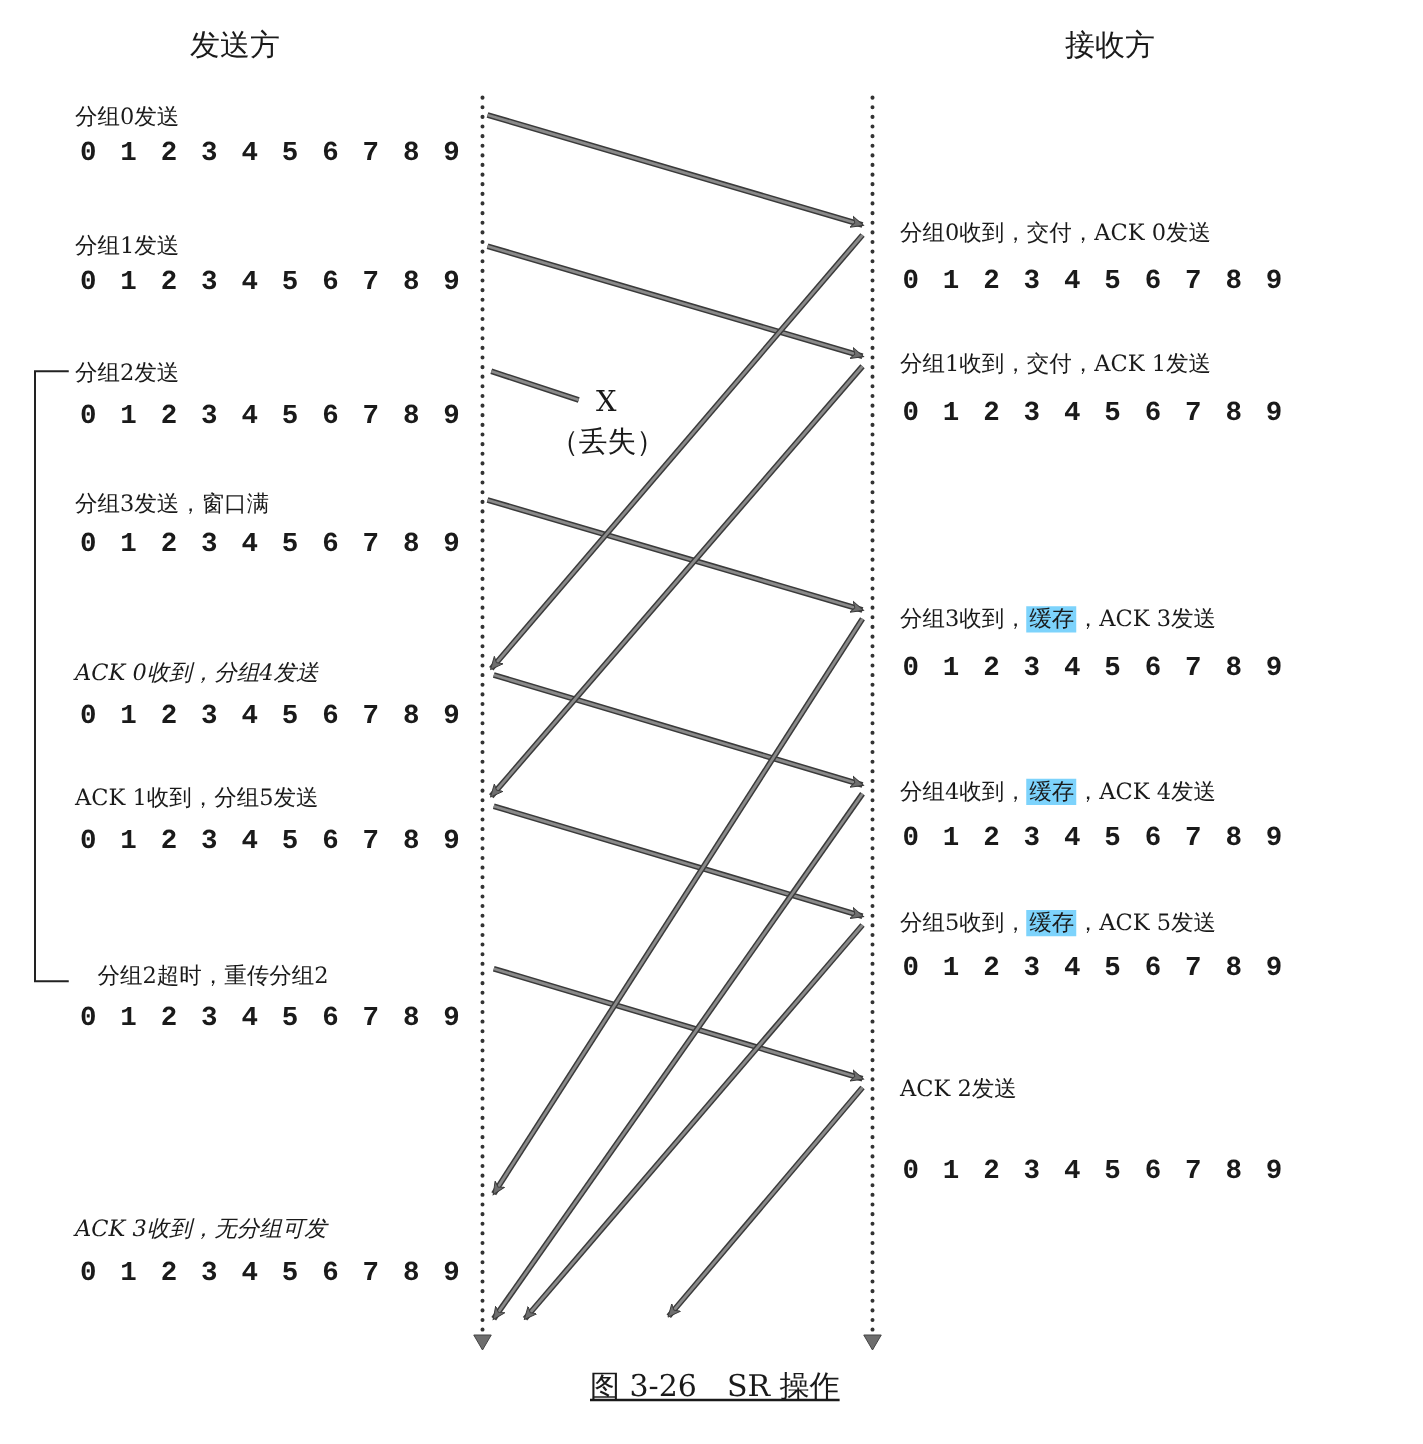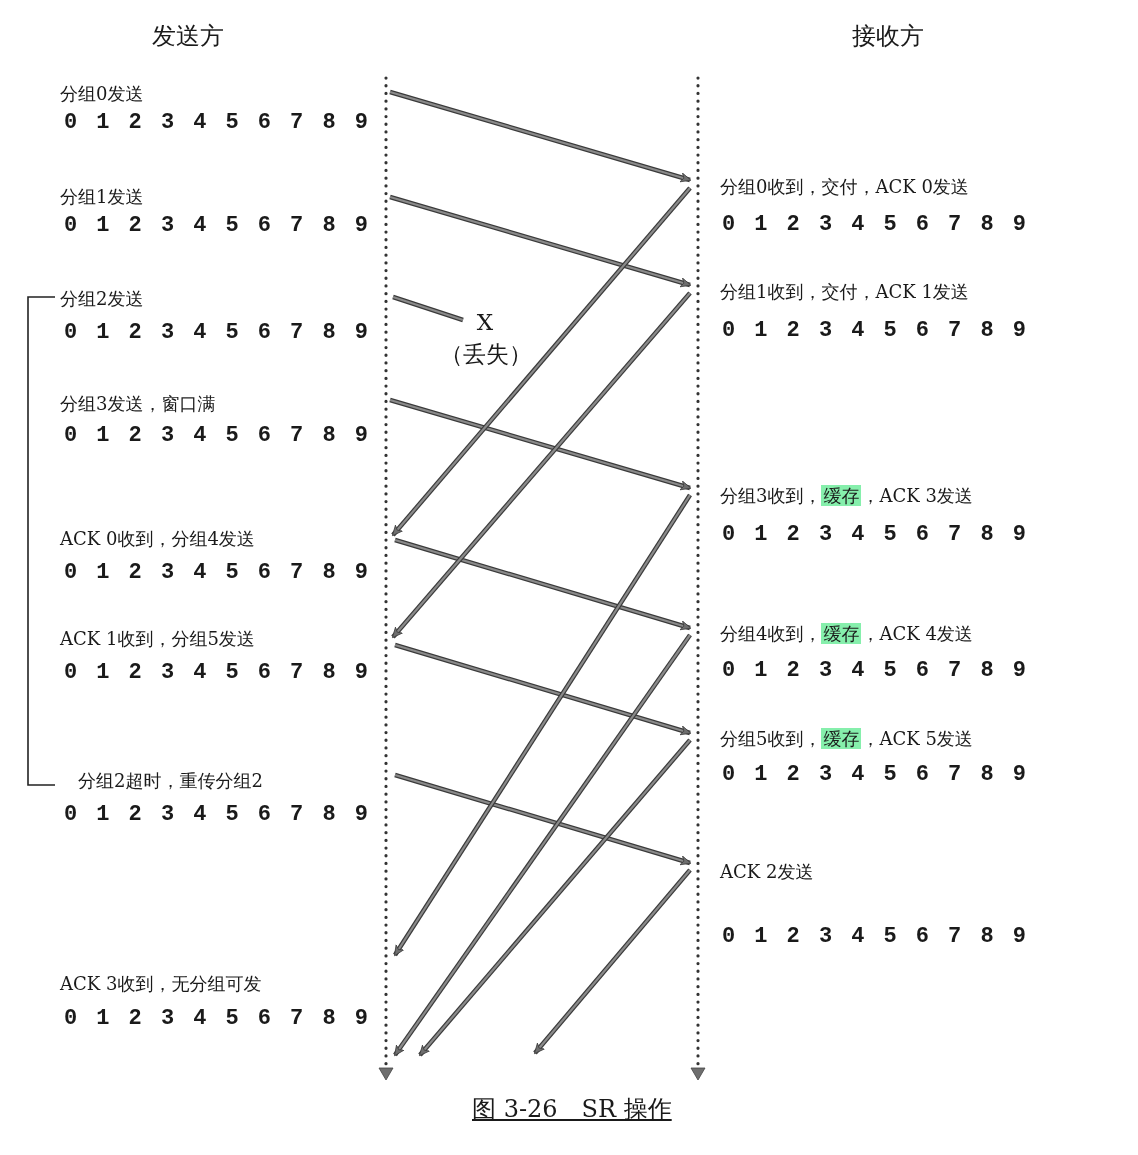--- a/index.html
+++ b/index.html
@@ -4,21 +4,21 @@
 <style>
   html, body { margin: 0; padding: 0; background: #ffffff; }
   body { width: 1138px; height: 1155px; position: relative; overflow: hidden;
          font-family: "DejaVu Serif", "Liberation Serif", serif; color: #1a1a1a; }
   .abs { position: absolute; white-space: nowrap; }
   .heading { font-size: 24px; font-family: "DejaVu Sans", sans-serif; }
   .label { font-size: 18px; line-height: 28px; }
   .seq { font-family: "Liberation Mono", "DejaVu Sans Mono", monospace; font-size: 22px; line-height: 26px; letter-spacing: 0; font-weight: bold; }
   .seq span { display: inline-block; width: 32.3px; text-align: left; position: relative; }
   .seq span.win::before { content: ""; position: absolute; left: -6px; right: 2px; top: 0; bottom: -2px; background: #e6e6e6; z-index: -1; border-radius: 3px; }
-  .hl { background: #86efac; padding: 0 2px; }
+  .hl { background: #7dd3fc; padding: 0 2px; }
   svg.lines { position: absolute; left: 0; top: 0; }
   .caption { font-size: 24px; }
   .lost { font-size: 23px; text-align: center; line-height: 32px; }
 </style>
 </head>
 <body>
 
 <div class="abs heading" style="left:152px; top:20px;">发送方</div>
 <div class="abs heading" style="left:852px; top:20px;">接收方</div>
 
@@ -94,27 +94,27 @@
 
 <div id="sender-events">
     <div class="abs label" style="left: 60px; top: 80px;">分组0发送</div>
     <div class="abs seq" style="left: 64px; top: 110px;"><span class="win">0</span><span class="win">1</span><span class="win">2</span><span class="win">3</span><span>4</span><span>5</span><span>6</span><span>7</span><span>8</span><span>9</span></div>
     <div class="abs label" style="left: 60px; top: 183px;">分组1发送</div>
     <div class="abs seq" style="left: 64px; top: 213px;"><span class="win">0</span><span class="win">1</span><span class="win">2</span><span class="win">3</span><span>4</span><span>5</span><span>6</span><span>7</span><span>8</span><span>9</span></div>
     <div class="abs label" style="left: 60px; top: 285px;">分组2发送</div>
     <div class="abs seq" style="left: 64px; top: 320px;"><span class="win">0</span><span class="win">1</span><span class="win">2</span><span class="win">3</span><span>4</span><span>5</span><span>6</span><span>7</span><span>8</span><span>9</span></div>
     <div class="abs label" style="left: 60px; top: 390px;">分组3发送，窗口满</div>
     <div class="abs seq" style="left: 64px; top: 423px;"><span class="win">0</span><span class="win">1</span><span class="win">2</span><span class="win">3</span><span>4</span><span>5</span><span>6</span><span>7</span><span>8</span><span>9</span></div>
-    <div class="abs label" style="left: 60px; top: 525px;">ACK 0收到，分组4发送</div>
+    <div class="abs label" style="left: 60px; top: 525px; font-style: italic;">ACK 0收到，分组4发送</div>
     <div class="abs seq" style="left: 64px; top: 560px;"><span>0</span><span class="win">1</span><span class="win">2</span><span class="win">3</span><span class="win">4</span><span>5</span><span>6</span><span>7</span><span>8</span><span>9</span></div>
     <div class="abs label" style="left: 60px; top: 625px;">ACK 1收到，分组5发送</div>
     <div class="abs seq" style="left: 64px; top: 660px;"><span>0</span><span>1</span><span class="win">2</span><span class="win">3</span><span class="win">4</span><span class="win">5</span><span>6</span><span>7</span><span>8</span><span>9</span></div>
     <div class="abs label" style="left: 78px; top: 767px;">分组2超时，重传分组2</div>
     <div class="abs seq" style="left: 64px; top: 802px;"><span>0</span><span>1</span><span class="win">2</span><span class="win">3</span><span class="win">4</span><span class="win">5</span><span>6</span><span>7</span><span>8</span><span>9</span></div>
-    <div class="abs label" style="left: 60px; top: 970px;">ACK 3收到，无分组可发</div>
+    <div class="abs label" style="left: 60px; top: 970px; font-style: italic;">ACK 3收到，无分组可发</div>
     <div class="abs seq" style="left: 64px; top: 1006px;"><span>0</span><span>1</span><span class="win">2</span><span class="win">3</span><span class="win">4</span><span class="win">5</span><span>6</span><span>7</span><span>8</span><span>9</span></div>
   </div>
 
 <div id="receiver-events">
     <div class="abs label" style="left: 720px; top: 173px;"><span>分组0收到，交付，ACK 0发送</span></div>
     <div class="abs seq" style="left: 722px; top: 212px;"><span class="win">0</span><span class="win">1</span><span class="win">2</span><span class="win">3</span><span>4</span><span>5</span><span>6</span><span>7</span><span>8</span><span>9</span></div>
     <div class="abs label" style="left: 720px; top: 278px;"><span>分组1收到，交付，ACK 1发送</span></div>
     <div class="abs seq" style="left: 722px; top: 318px;"><span>0</span><span>1</span><span class="win">2</span><span class="win">3</span><span class="win">4</span><span class="win">5</span><span>6</span><span>7</span><span>8</span><span>9</span></div>
     <div class="abs label" style="left: 720px; top: 482px;"><span>分组3收到，</span><span class="hl">缓存</span><span>，ACK 3发送</span></div>
     <div class="abs seq" style="left: 722px; top: 522px;"><span>0</span><span>1</span><span class="win">2</span><span class="win">3</span><span class="win">4</span><span class="win">5</span><span>6</span><span>7</span><span>8</span><span>9</span></div>

